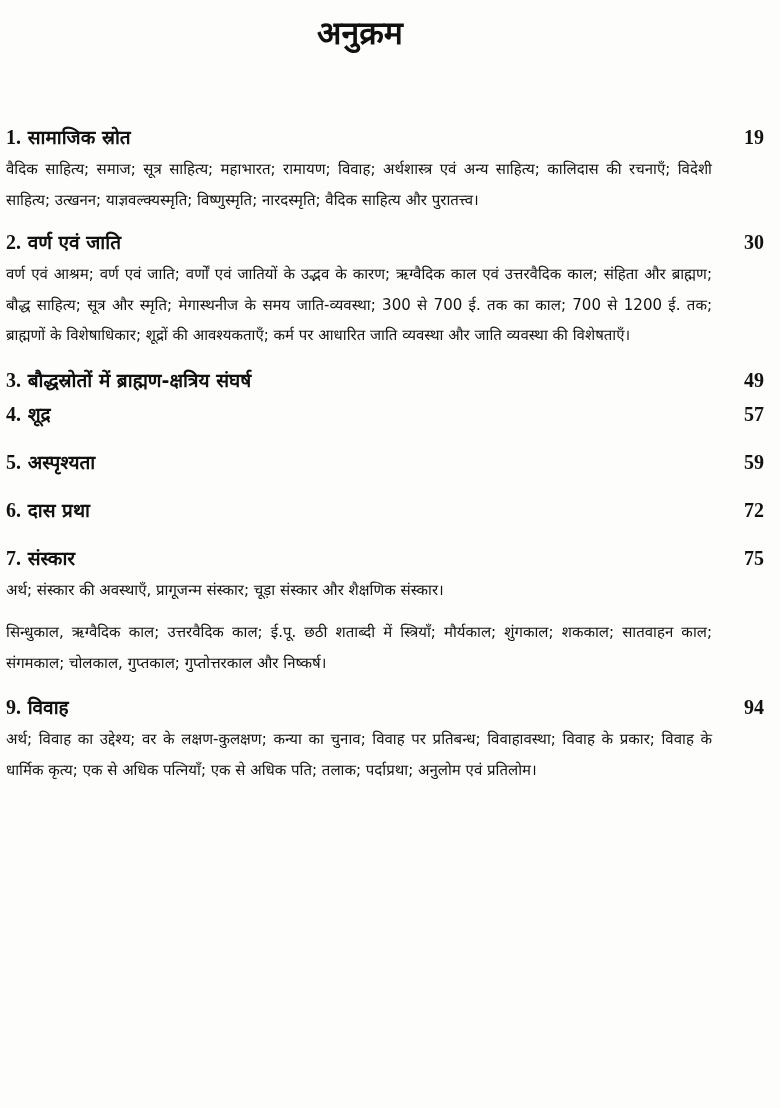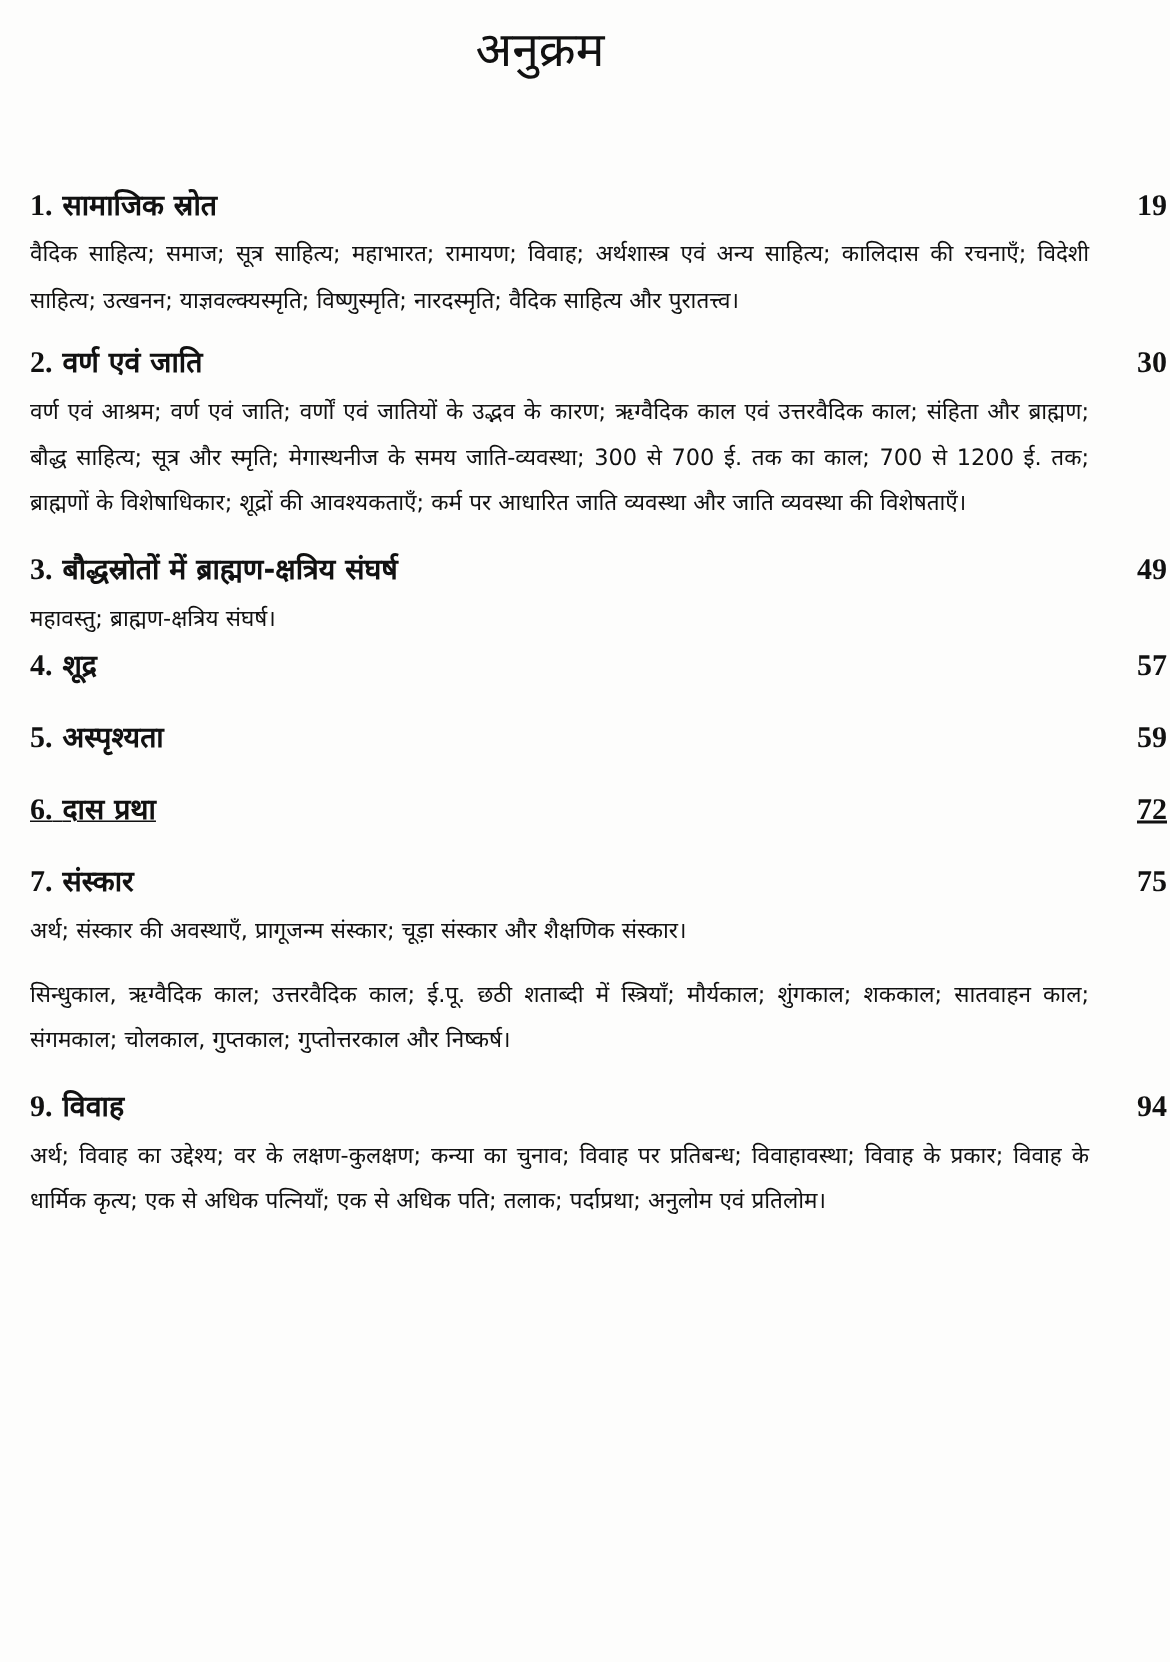--- a/index.html
+++ b/index.html
@@ -7,23 +7,23 @@
       width: 780px; height: 1108px; overflow: hidden;
       background: #fdfdfc;
       color: #111;
       font-family: "DejaVu Serif", "Liberation Serif", serif;
       position: relative;
     }
     .title {
       position: absolute; top: 10px; left: 0; width: 720px;
       text-align: center;
       font-family: "DejaVu Sans", sans-serif;
-      font-weight: normal; font-size: 32px; letter-spacing: 0px;
+      font-weight: bold; font-size: 32px; letter-spacing: 0px;
     }
-    .toc { position: absolute; left: 20px; top: 120px; width: 760px; }
+    .toc { position: absolute; left: 6px; top: 120px; width: 760px; }
     .entry { position: relative; }
     .entry-head {
       display: flex; justify-content: space-between; align-items: baseline;
       font-family: "DejaVu Sans", sans-serif; font-weight: bold; font-size: 19px;
       height: 34px; line-height: 34px;
     }
     .entry-num { font-family: "Liberation Serif", serif; font-weight: bold; font-size: 20px; }
     .page-num { font-family: "Liberation Serif", serif; font-weight: bold; font-size: 20px; padding-right: 2px; }
     .entry-desc {
       font-family: "DejaVu Sans", sans-serif;
@@ -53,38 +53,37 @@
       <span class="page-num">30</span>
     </div>
     <div class="entry-desc">वर्ण एवं आश्रम; वर्ण एवं जाति; वर्णों एवं जातियों के उद्भव के कारण; ऋग्वैदिक काल एवं उत्तरवैदिक काल; संहिता और ब्राह्मण; बौद्ध साहित्य; सूत्र और स्मृति; मेगास्थनीज के समय जाति-व्यवस्था; 300 से 700 ई. तक का काल; 700 से 1200 ई. तक; ब्राह्मणों के विशेषाधिकार; शूद्रों की आवश्यकताएँ; कर्म पर आधारित जाति व्यवस्था और जाति व्यवस्था की विशेषताएँ।</div>
   </div>
 
   <div class="entry" style="">
     <div class="entry-head">
       <span><span class="entry-num">3.</span> <span>बौद्धस्रोतों में ब्राह्मण-क्षत्रिय संघर्ष</span></span>
       <span class="page-num">49</span>
     </div>
-    <div class="entry-desc single">महावस्तु; ब्राह्मण-क्षत्रिय संघर्ष।</div>
   </div>
 
   <div class="entry" style="margin-bottom:14px;">
     <div class="entry-head">
       <span><span class="entry-num">4.</span> <span>शूद्र</span></span>
       <span class="page-num">57</span>
     </div>
   </div>
 
   <div class="entry" style="margin-bottom:14px;">
     <div class="entry-head">
       <span><span class="entry-num">5.</span> <span>अस्पृश्यता</span></span>
       <span class="page-num">59</span>
     </div>
   </div>
 
-  <div class="entry" style="margin-bottom:14px;text-decoration:underline;">
+  <div class="entry" style="margin-bottom:14px;">
     <div class="entry-head">
       <span><span class="entry-num">6.</span> <span>दास प्रथा</span></span>
       <span class="page-num">72</span>
     </div>
   </div>
 
   <div class="entry" style="margin-bottom:12px;">
     <div class="entry-head">
       <span><span class="entry-num">7.</span> <span>संस्कार</span></span>
       <span class="page-num">75</span>

